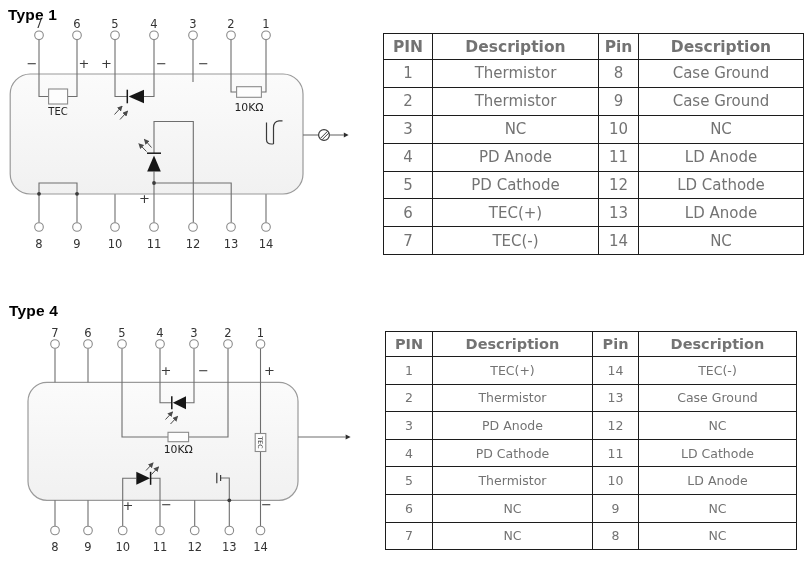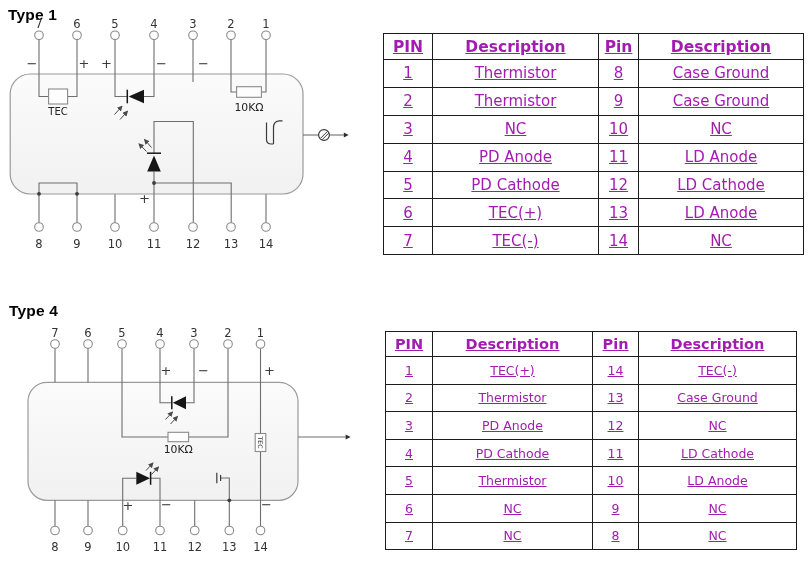--- a/index.html
+++ b/index.html
@@ -15,21 +15,21 @@
   .wire{stroke:#6e6e6e;stroke-width:1.1;fill:none;}
   .pkg{stroke:#9a9a9a;stroke-width:1.2;}
   .comp{stroke:#8a8a8a;fill:#fdfdfd;stroke-width:1.1;}
   .blk{fill:#161616;stroke:none;}
   .bar{stroke:#161616;stroke-width:1.5;fill:none;}
   .pin-c{stroke:#8a8a8a;fill:#fff;stroke-width:1.1;}
   .dot{fill:#3c3c3c;}
   .ray{stroke:#4a4a4a;stroke-width:1;fill:none;}
   .sym{stroke:#3a3a3a;stroke-width:1.2;fill:none;}
   .ah{fill:#2e2e2e;stroke:none;}
-  .pin-table{position:absolute;border-collapse:collapse;table-layout:fixed;color:#a21caf;background:#fff;text-decoration:underline;}
+  .pin-table{position:absolute;border-collapse:collapse;table-layout:fixed;color:#737373;background:#fff;}
   .pin-table th,.pin-table td{border:1.4px solid #1c1c1c;text-align:center;vertical-align:middle;padding:0;font-family:"DejaVu Sans","Liberation Sans",sans-serif;}
   .tbl1{left:383px;top:33px;font-size:15px;}
   .tbl1 th{height:25px;font-size:15.5px;}
   .tbl1 td{height:26.9px;}
   .tbl2{left:385px;top:331px;font-size:12.5px;}
   .tbl2 th{height:24px;font-size:14.5px;}
   .tbl2 td{height:26.6px;}
 </style>
 </head>
 <body>

